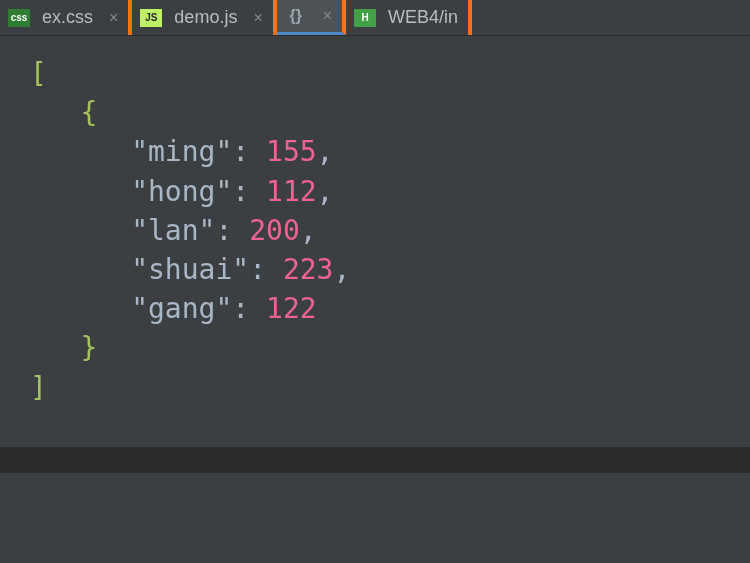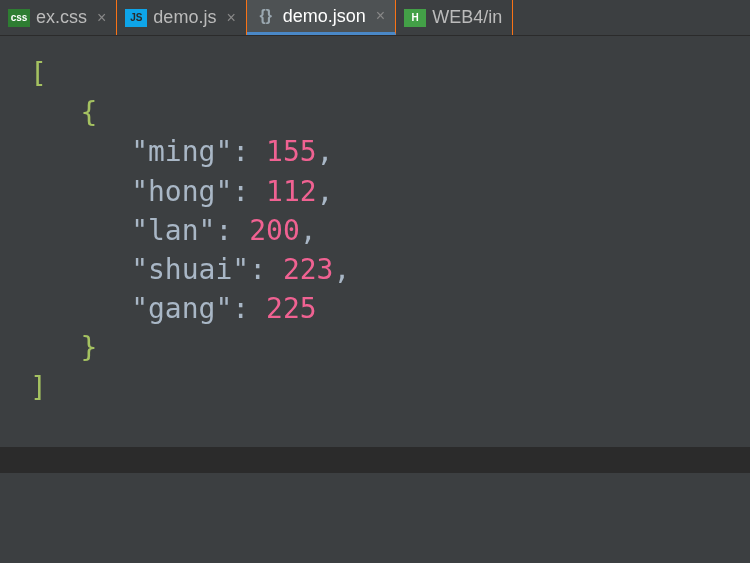--- a/index.html
+++ b/index.html
@@ -13,22 +13,22 @@
     .tabs {
       display: flex;
       background: #3c3f41;
       height: 36px;
       border-bottom: 1px solid #2b2b2b;
     }
     .tab {
       display: flex;
       align-items: center;
       padding: 0 10px 0 8px;
-      gap: 6px;
-      border-right: 1px solid #f97316;
+      gap: 12px;
+      border-right: 4px solid #f97316;
       cursor: pointer;
       color: #bbbbbb;
       font-family: -apple-system, 'Segoe UI', sans-serif;
       font-size: 18px;
       white-space: nowrap;
     }
     .tab.active {
       background: #4e5254;
       border-bottom: 3px solid #4a88c7;
       color: #ffffff;
@@ -43,21 +43,21 @@
       height: 18px;
       display: inline-flex;
       align-items: center;
       justify-content: center;
       font-size: 10px;
       font-weight: bold;
       font-family: sans-serif;
       color: #2b2b2b;
     }
     .icon-css { background: #2e7d32; color: #fff; }
-    .icon-js { background: #0ea5e9; }
+    .icon-js { background: #bef264; }
     .icon-json {
       background: transparent;
       color: #9aa7b0;
       font-size: 16px;
     }
     .icon-html { background: #43a047; color: #fff; }
     .editor {
       padding: 18px 0 0 30px;
       font-size: 28px;
       line-height: 1.4;
@@ -86,36 +86,35 @@
     <span>ex.css</span>
     <span class="close">×</span>
   </div>
   <div class="tab">
     <span class="icon-box icon-js">JS</span>
     <span>demo.js</span>
     <span class="close">×</span>
   </div>
   <div class="tab active">
     <span class="icon-box icon-json">{}</span>
-    <span>demo.json</span>
     <span class="close">×</span>
   </div>
   <div class="tab">
     <span class="icon-box icon-html">H</span>
     <span>WEB4/in</span>
   </div>
 </div>
 
 <div class="editor">
   <div class="line"><span class="bracket">[</span></div>
   <div class="line">   <span class="brace">{</span></div>
   <div id="entries">
       <div class="line">      <span class="key">"ming"</span><span class="key">: </span><span class="num">155</span><span class="comma">,</span></div>
       <div class="line">      <span class="key">"hong"</span><span class="key">: </span><span class="num">112</span><span class="comma">,</span></div>
       <div class="line">      <span class="key">"lan"</span><span class="key">: </span><span class="num">200</span><span class="comma">,</span></div>
       <div class="line">      <span class="key">"shuai"</span><span class="key">: </span><span class="num">223</span><span class="comma">,</span></div>
-      <div class="line">      <span class="key">"gang"</span><span class="key">: </span><span class="num">225</span><span class="comma"></span></div>
+      <div class="line">      <span class="key">"gang"</span><span class="key">: </span><span class="num">122</span><span class="comma"></span></div>
     </div>
   <div class="line">   <span class="brace">}</span></div>
   <div class="line"><span class="bracket">]</span></div>
 </div>
 
 <div class="bottom-bar"></div>
 
 </body></html>

